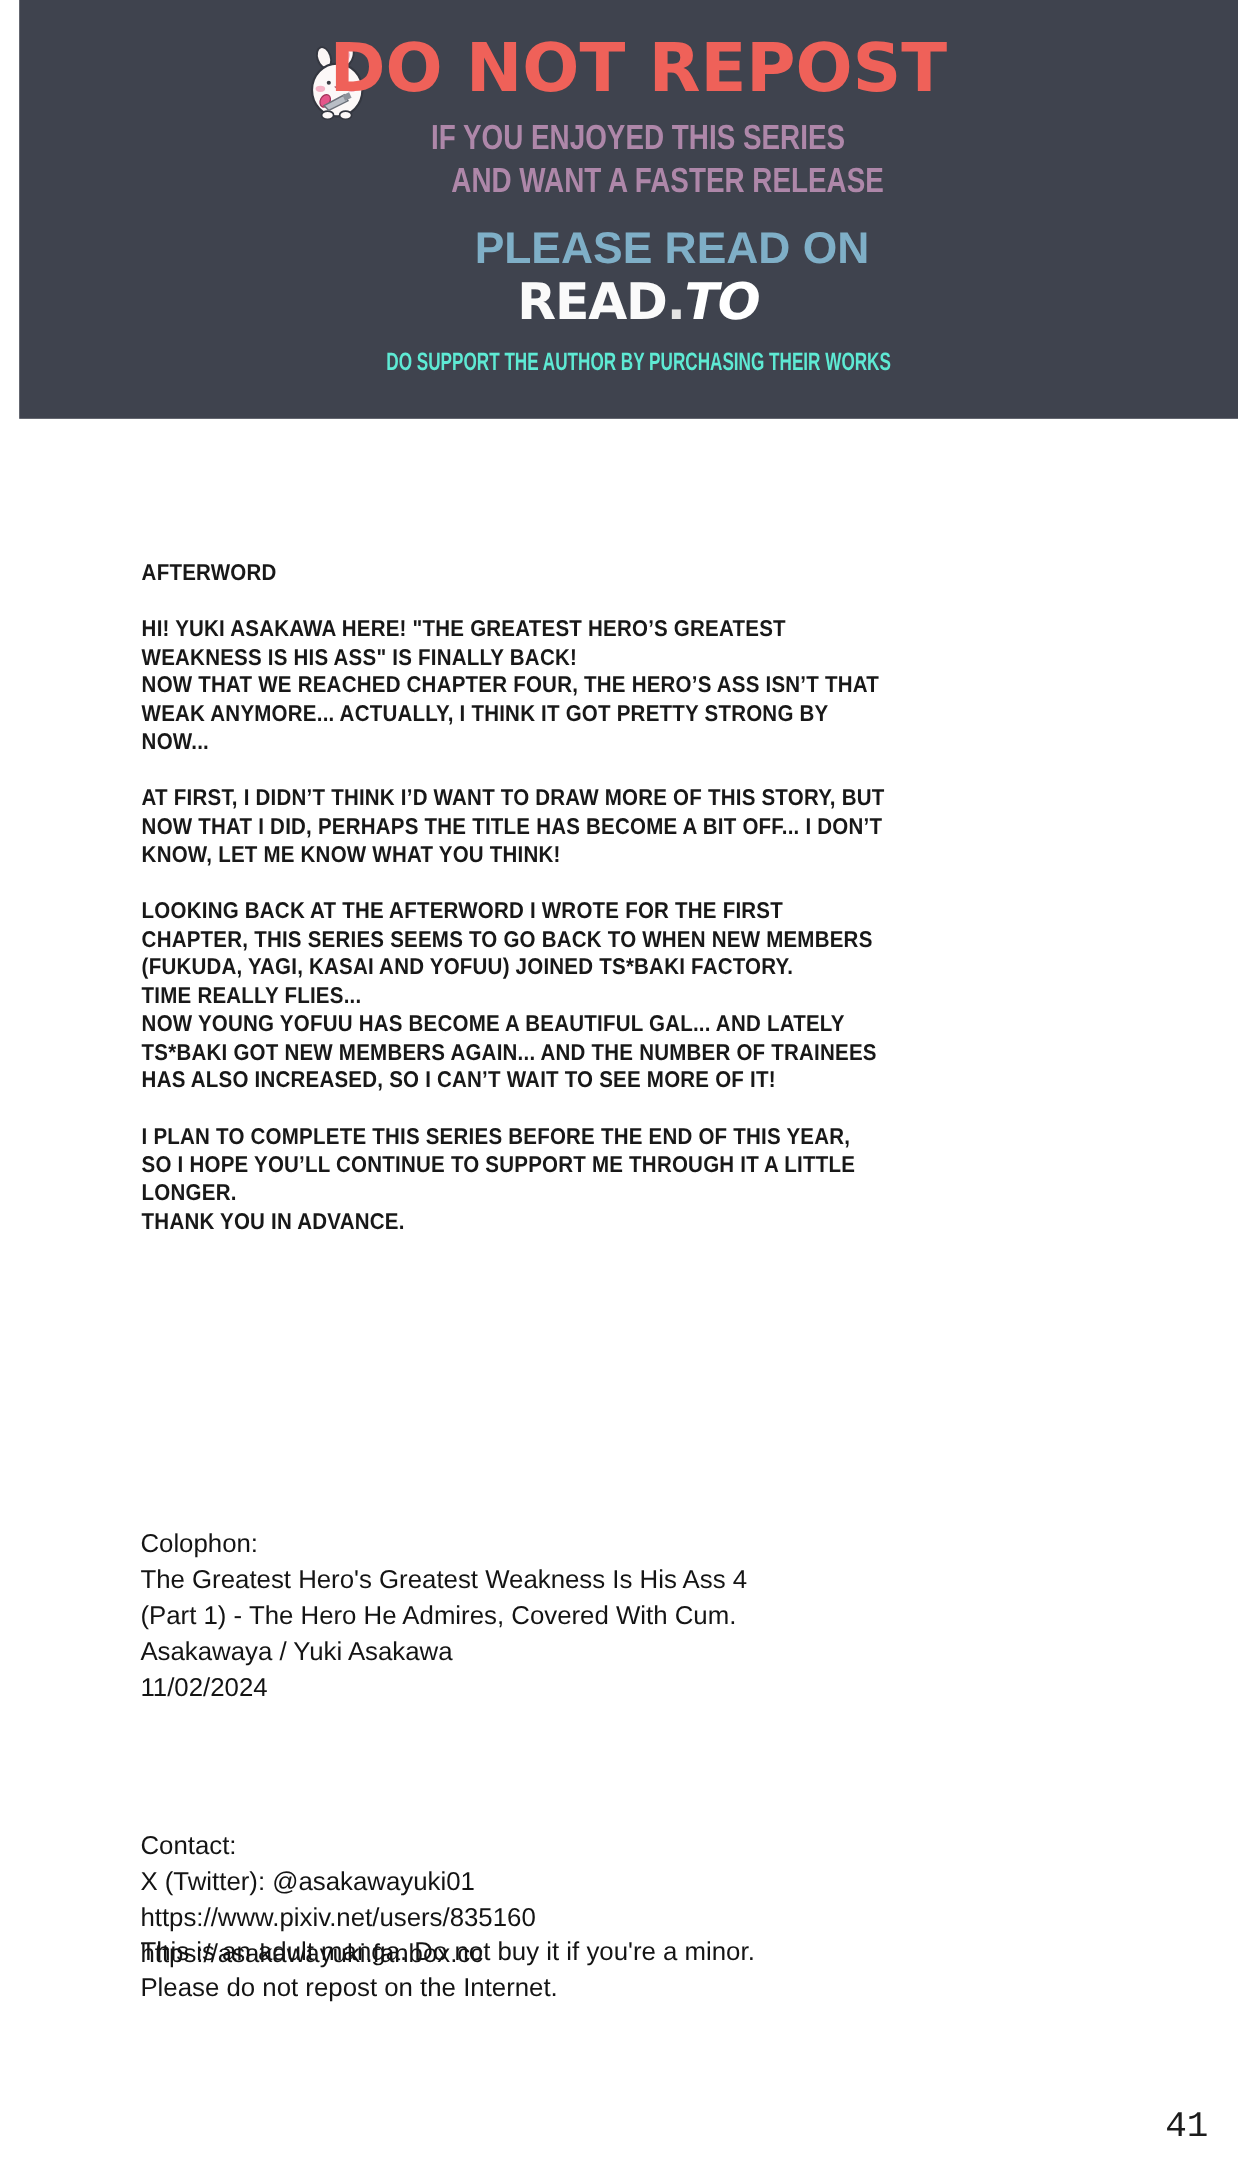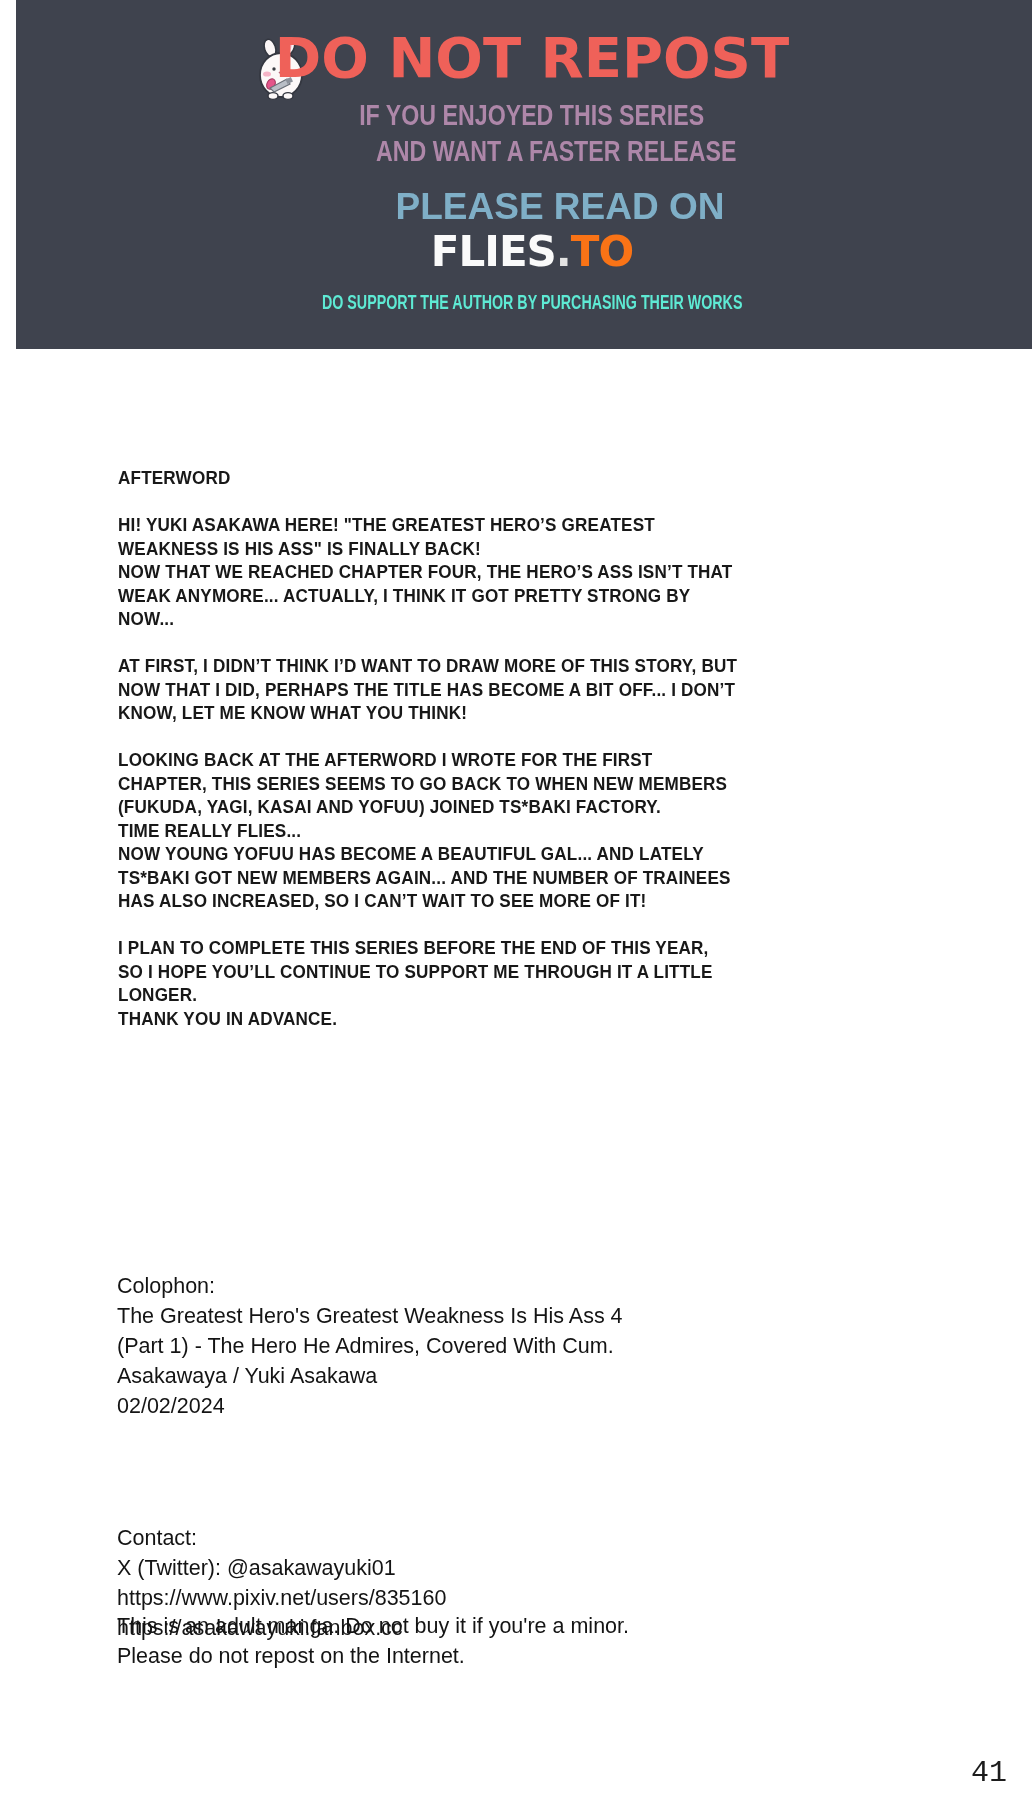--- a/index.html
+++ b/index.html
@@ -58,21 +58,21 @@
     padding-left: 28px;
   }
   #banner-site {
     top: 231px;
     font-family: "DejaVu Sans", sans-serif;
     font-weight: 800;
     font-size: 42px;
     letter-spacing: -1px;
     color: #fafafa;
   }
-  #banner-site .tld { color: #f97316; }
+  #banner-site .tld { color: #ffffff; font-style: italic; }
   #banner-site .dot { color: #e3e3e3; }
 
   #banner-support {
     top: 291px;
     font-weight: 700;
     font-size: 21px;
     color: #5eead4;
   }
   #banner-support > span { transform: scaleX(0.68); }
 
@@ -175,21 +175,21 @@
     </div>
     <div id="banner-sub2" class="banner-line banner-sub">
       <span>AND WANT A FASTER RELEASE</span>
     </div>
 
     <div id="banner-cta" class="banner-line">
       <span>PLEASE READ ON</span>
     </div>
 
     <div id="banner-site" class="banner-line">
-      <span><span>FLIES</span><span class="dot">.</span><span class="tld">TO</span></span>
+      <span><span>READ</span><span class="dot">.</span><span class="tld">TO</span></span>
     </div>
 
     <div id="banner-support" class="banner-line">
       <span>DO SUPPORT THE AUTHOR BY PURCHASING THEIR WORKS</span>
     </div>
   </div>
 
   <div id="afterword">
     <div class="para">AFTERWORD</div>
     <div class="para prelines">HI! YUKI ASAKAWA HERE! "THE GREATEST HERO’S GREATEST
@@ -211,21 +211,21 @@
 SO I HOPE YOU’LL CONTINUE TO SUPPORT ME THROUGH IT A LITTLE
 LONGER.
 THANK YOU IN ADVANCE.</div>
   </div>
 
   <div id="colophon" class="printblock">
     <div>Colophon:</div>
     <div class="prelines">The Greatest Hero's Greatest Weakness Is His Ass 4
 (Part 1) - The Hero He Admires, Covered With Cum.
 Asakawaya / Yuki Asakawa
-02/02/2024</div>
+11/02/2024</div>
   </div>
 
   <div id="contact" class="printblock">
     <div>Contact:</div>
     <div class="prelines">X (Twitter): @asakawayuki01
 https://www.pixiv.net/users/835160
 https://asakawayuki.fanbox.cc</div>
   </div>
 
   <div id="disclaimer" class="printblock">

